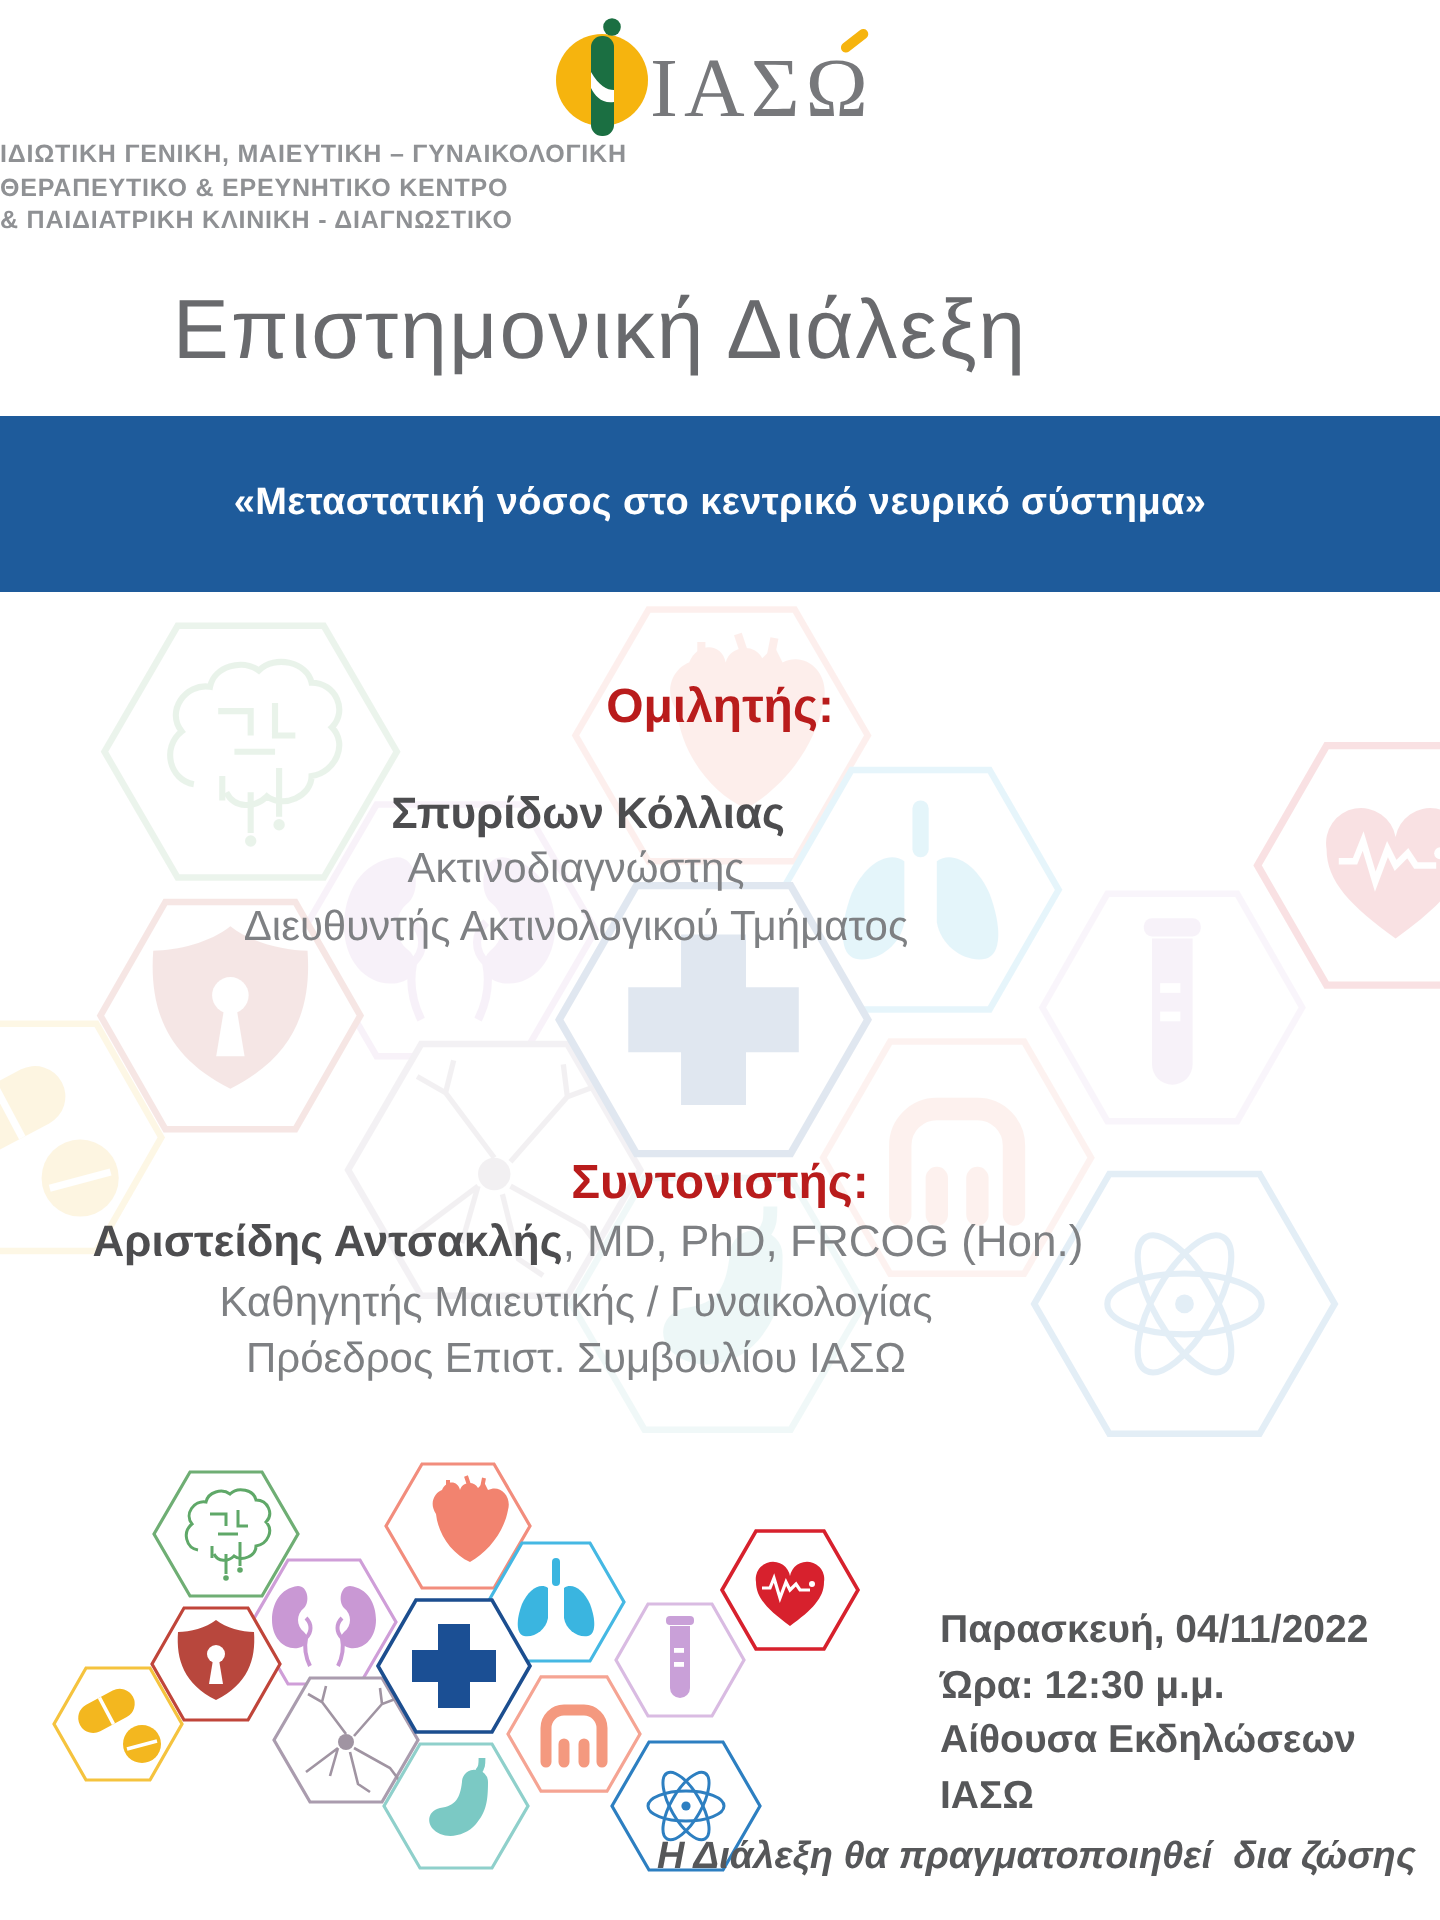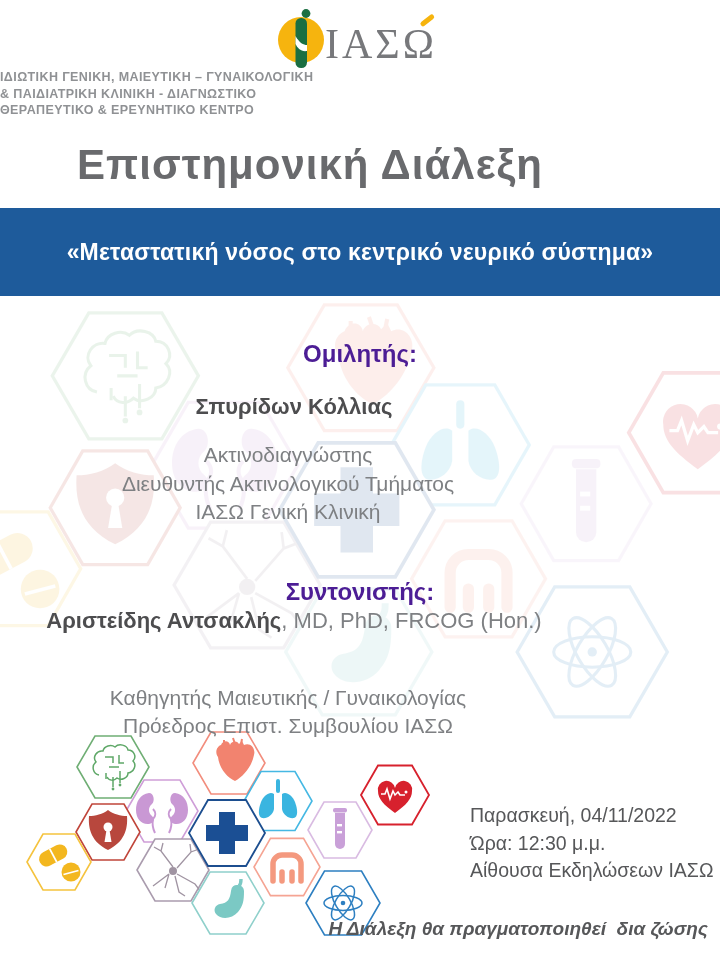--- a/index.html
+++ b/index.html
@@ -8,46 +8,46 @@
     font-family:"Liberation Sans",sans-serif;margin:0 auto;
   }
   .layer{position:absolute;left:0;top:0;}
   
   .logo-wrap{position:absolute;top:6px;left:0;width:720px;display:flex;justify-content:center;}
   .tagline{
     position:absolute;top:69px;left:0;width:720px;text-align:left;
     color:#8f9194;font-size:12.5px;font-weight:bold;line-height:16.5px;letter-spacing:.4px;
   }
   .main-title{
-    position:absolute;top:141px;left:10px;width:600px;text-align:center;
-    color:#696a6d;font-size:42px;font-weight:bold;letter-spacing:1px;
+    position:absolute;top:141px;left:0;width:600px;text-align:center;
+    color:#696a6d;font-size:42px;font-weight:normal;letter-spacing:1px;
   }
   .banner{
     position:absolute;top:208px;left:0;width:720px;height:88px;background:#1e5b9b;
     display:flex;align-items:center;justify-content:center;
-    color:#ffffff;font-size:23px;font-weight:bold;letter-spacing:.2px;
+    color:#ffffff;font-size:19px;font-weight:bold;letter-spacing:.2px;
   }
   
   .sec-heading{
     position:absolute;left:0;width:720px;text-align:center;
-    color:#4c1d95;font-size:24px;font-weight:bold;
+    color:#b91c1c;font-size:24px;font-weight:bold;
   }
   .person-name{
     position:absolute;left:0;width:588px;text-align:center;
     color:#4d4d4f;font-size:22px;font-weight:bold;
   }
   .person-lines{
     position:absolute;left:0;width:576px;text-align:center;
-    color:#7e8083;font-size:21px;line-height:28.5px;margin-top:20px;
+    color:#7e8083;font-size:21px;line-height:28.5px;
   }
   .person-name .cred{font-weight:normal;color:#7e8083;}
   
   .event-block{
     position:absolute;left:470px;top:802px;
-    color:#565759;font-size:19.5px;font-weight:normal;line-height:27.5px;
+    color:#565759;font-size:19.5px;font-weight:bold;line-height:27.5px;
   }
   .footer-note{
     position:absolute;top:918px;right:12px;text-align:right;
     color:#565759;font-size:19px;font-weight:bold;font-style:italic;white-space:pre;
   }
   svg text{font-family:"Liberation Serif",serif;}
 </style>
 </head>
 <body>
 
@@ -169,43 +169,42 @@
       <rect x="20.5" y="12" width="11.5" height="50" rx="5.5" fill="#1b6f42"></rect>
       <circle cx="31" cy="7.5" r="4.4" fill="#1b6f42"></circle>
       <path d="M20.5,30 c4,7 8,9 11.5,9 l0,6 c-6,1 -9.5,-3 -11.5,-7 z" fill="#fff"></path>
       <text x="50" y="52" font-size="42" fill="#77787b" letter-spacing="3">ΙΑΣΩ</text>
       <rect x="144" y="12" width="16" height="5" rx="2.5" transform="rotate(-38 152 14)" fill="#f6b40e"></rect>
     </svg>
   </div>
 
   <div class="tagline">
     <div>ΙΔΙΩΤΙΚΗ ΓΕΝΙΚΗ, ΜΑΙΕΥΤΙΚΗ – ΓΥΝΑΙΚΟΛΟΓΙΚΗ</div>
+    <div>ΘΕΡΑΠΕΥΤΙΚΟ &amp; ΕΡΕΥΝΗΤΙΚΟ ΚΕΝΤΡΟ</div>
     <div>&amp; ΠΑΙΔΙΑΤΡΙΚΗ ΚΛΙΝΙΚΗ - ΔΙΑΓΝΩΣΤΙΚΟ</div>
-    <div>ΘΕΡΑΠΕΥΤΙΚΟ &amp; ΕΡΕΥΝΗΤΙΚΟ ΚΕΝΤΡΟ</div>
   </div>
 
   <div class="main-title">Επιστημονική Διάλεξη</div>
 
   <div class="banner">
     <span>«Μεταστατική νόσος στο κεντρικό νευρικό σύστημα»</span>
   </div>
 
   <div class="sec-heading" style="top:340px">Ομιλητής:</div>
   <div class="person-name" style="top:394px">Σπυρίδων Κόλλιας</div>
   <div class="person-lines" style="top:421px">
     <div>Ακτινοδιαγνώστης</div>
     <div>Διευθυντής Ακτινολογικού  Τμήματος</div>
-    <div>ΙΑΣΩ Γενική  Κλινική</div>
   </div>
 
   <div class="sec-heading" style="top:578px">Συντονιστής:</div>
   <div class="person-name" style="top:608px">
     <span>Αριστείδης Αντσακλής</span><span class="cred">, MD, PhD, FRCOG (Hon.)</span>
   </div>
-  <div class="person-lines" style="top:664px;line-height:27.5px">
+  <div class="person-lines" style="top:638px;line-height:27.5px">
     <div>Καθηγητής Μαιευτικής / Γυναικολογίας</div>
     <div>Πρόεδρος Επιστ. Συμβουλίου ΙΑΣΩ</div>
   </div>
 
   <div class="event-block">
     <div>Παρασκευή, 04/11/2022</div>
     <div>Ώρα: 12:30 μ.μ.</div>
     <div>Αίθουσα Εκδηλώσεων ΙΑΣΩ</div>
   </div>
 

